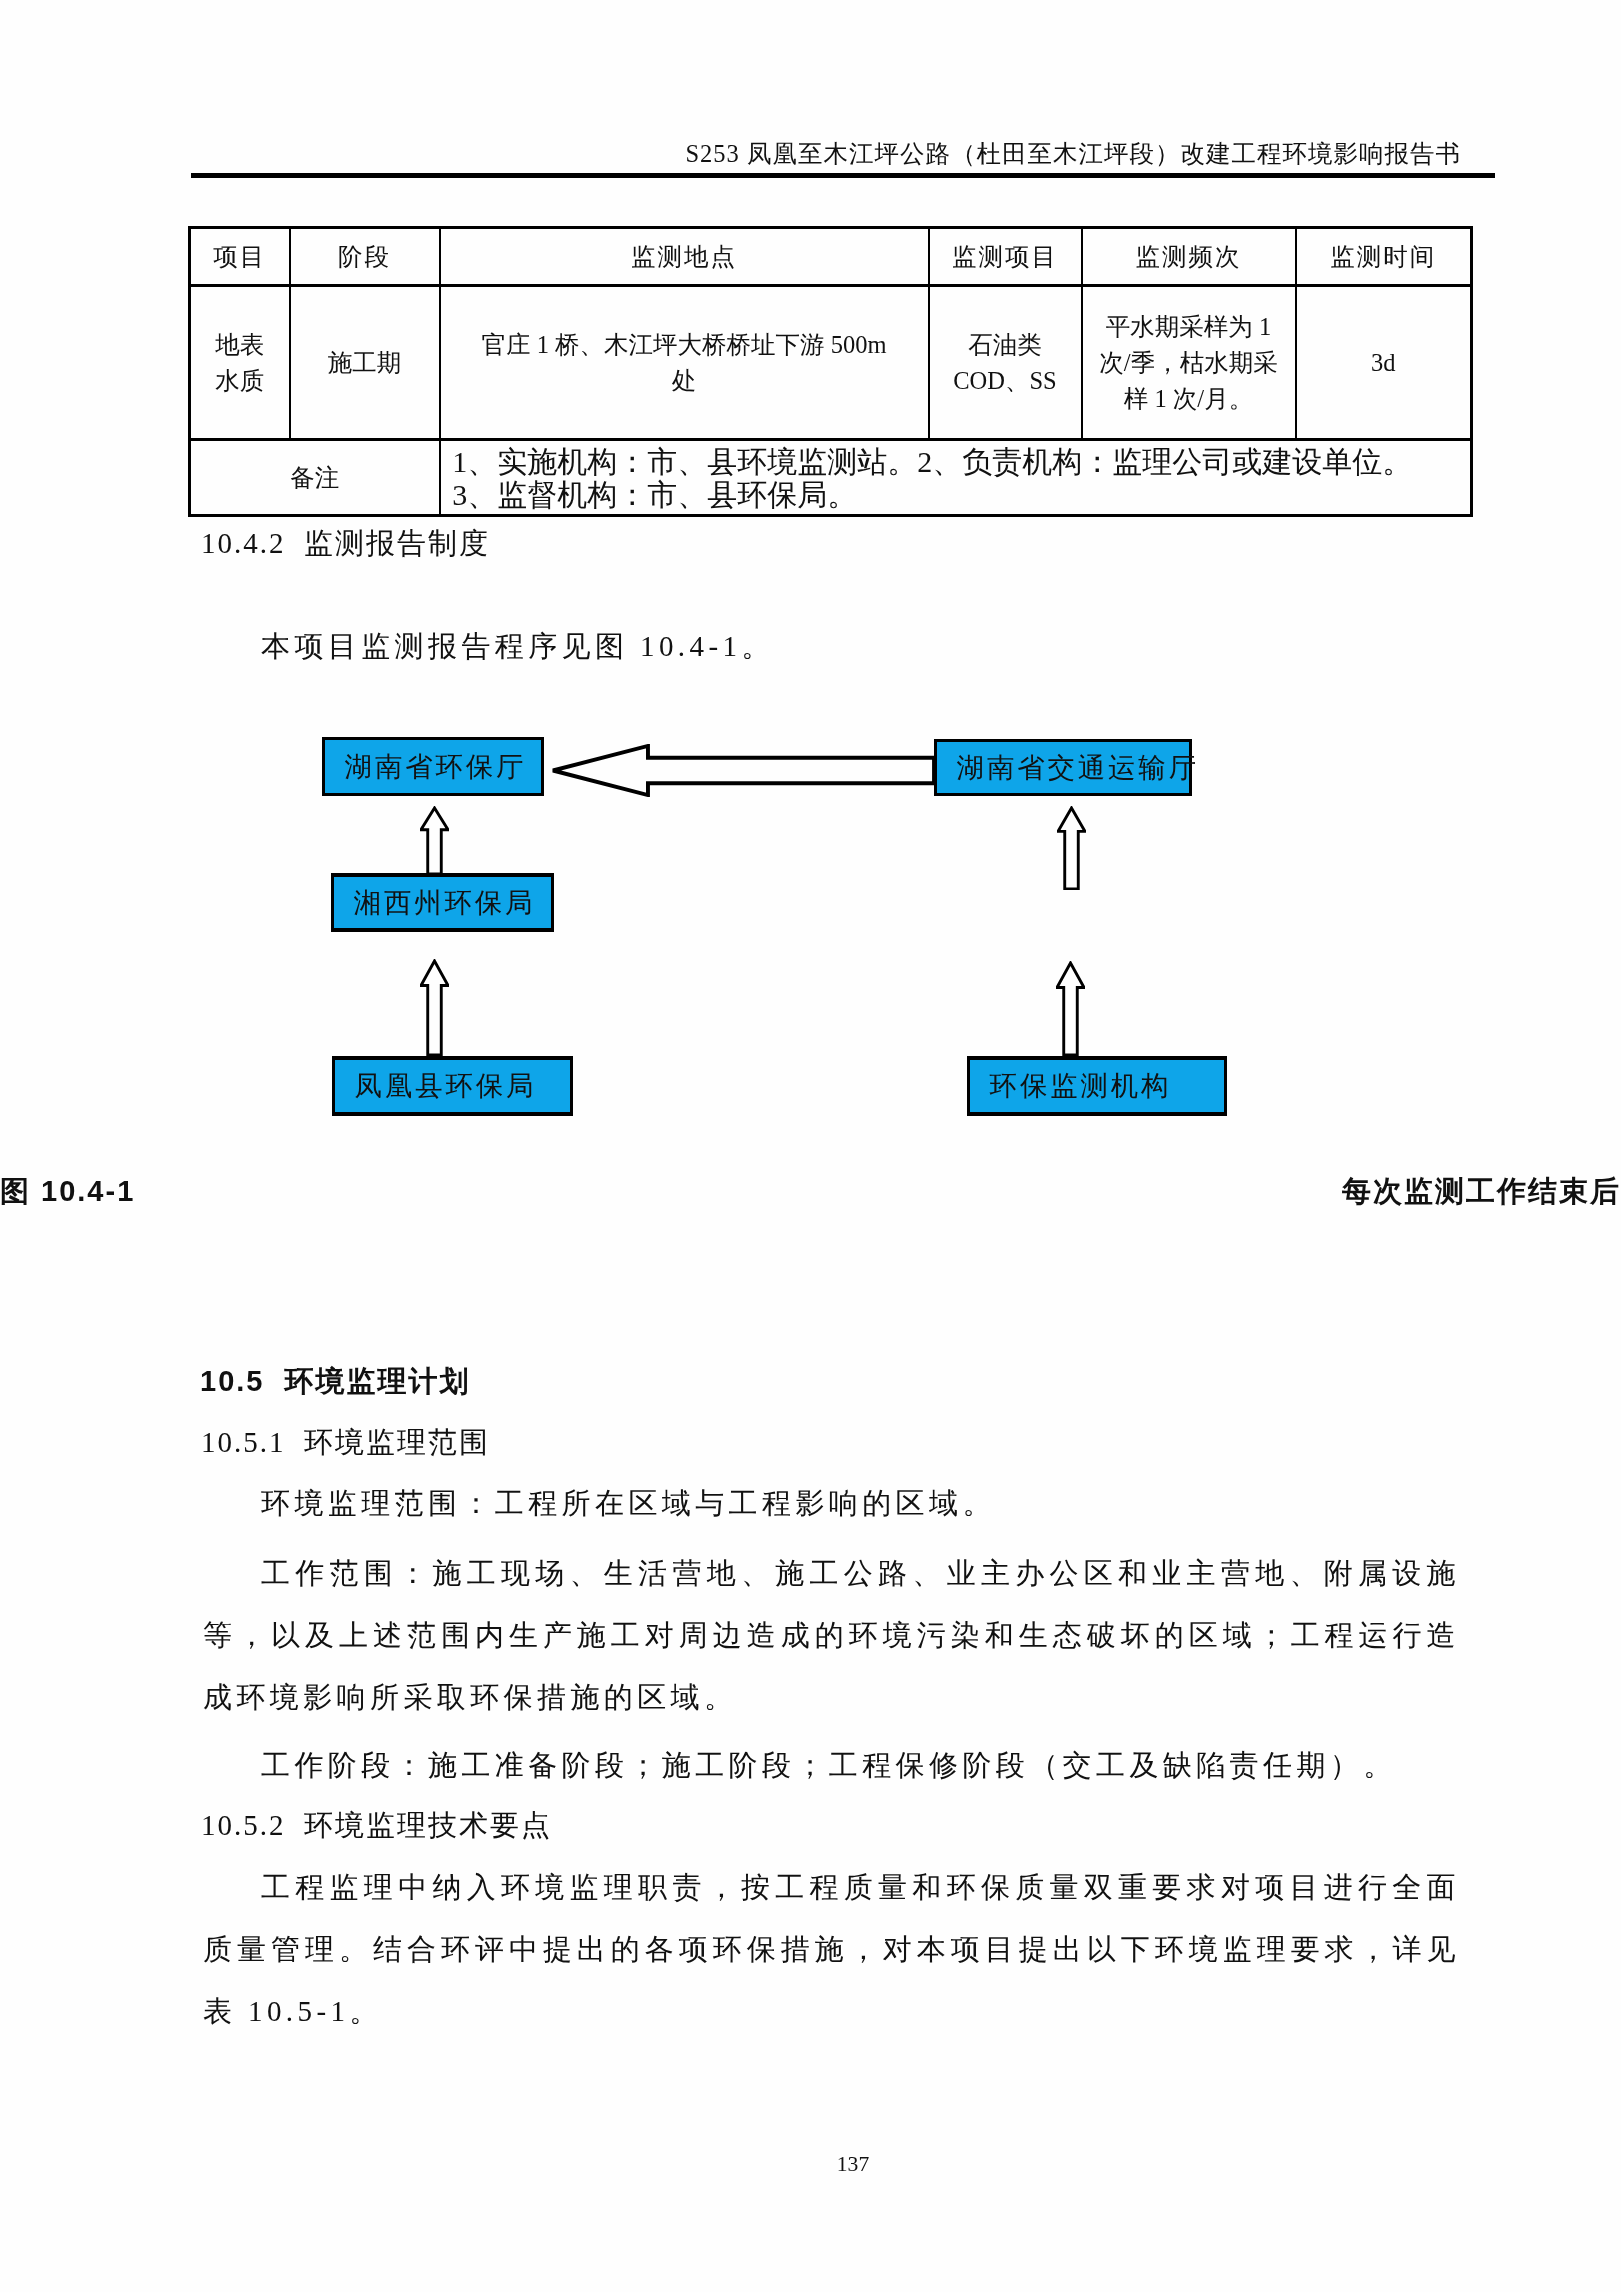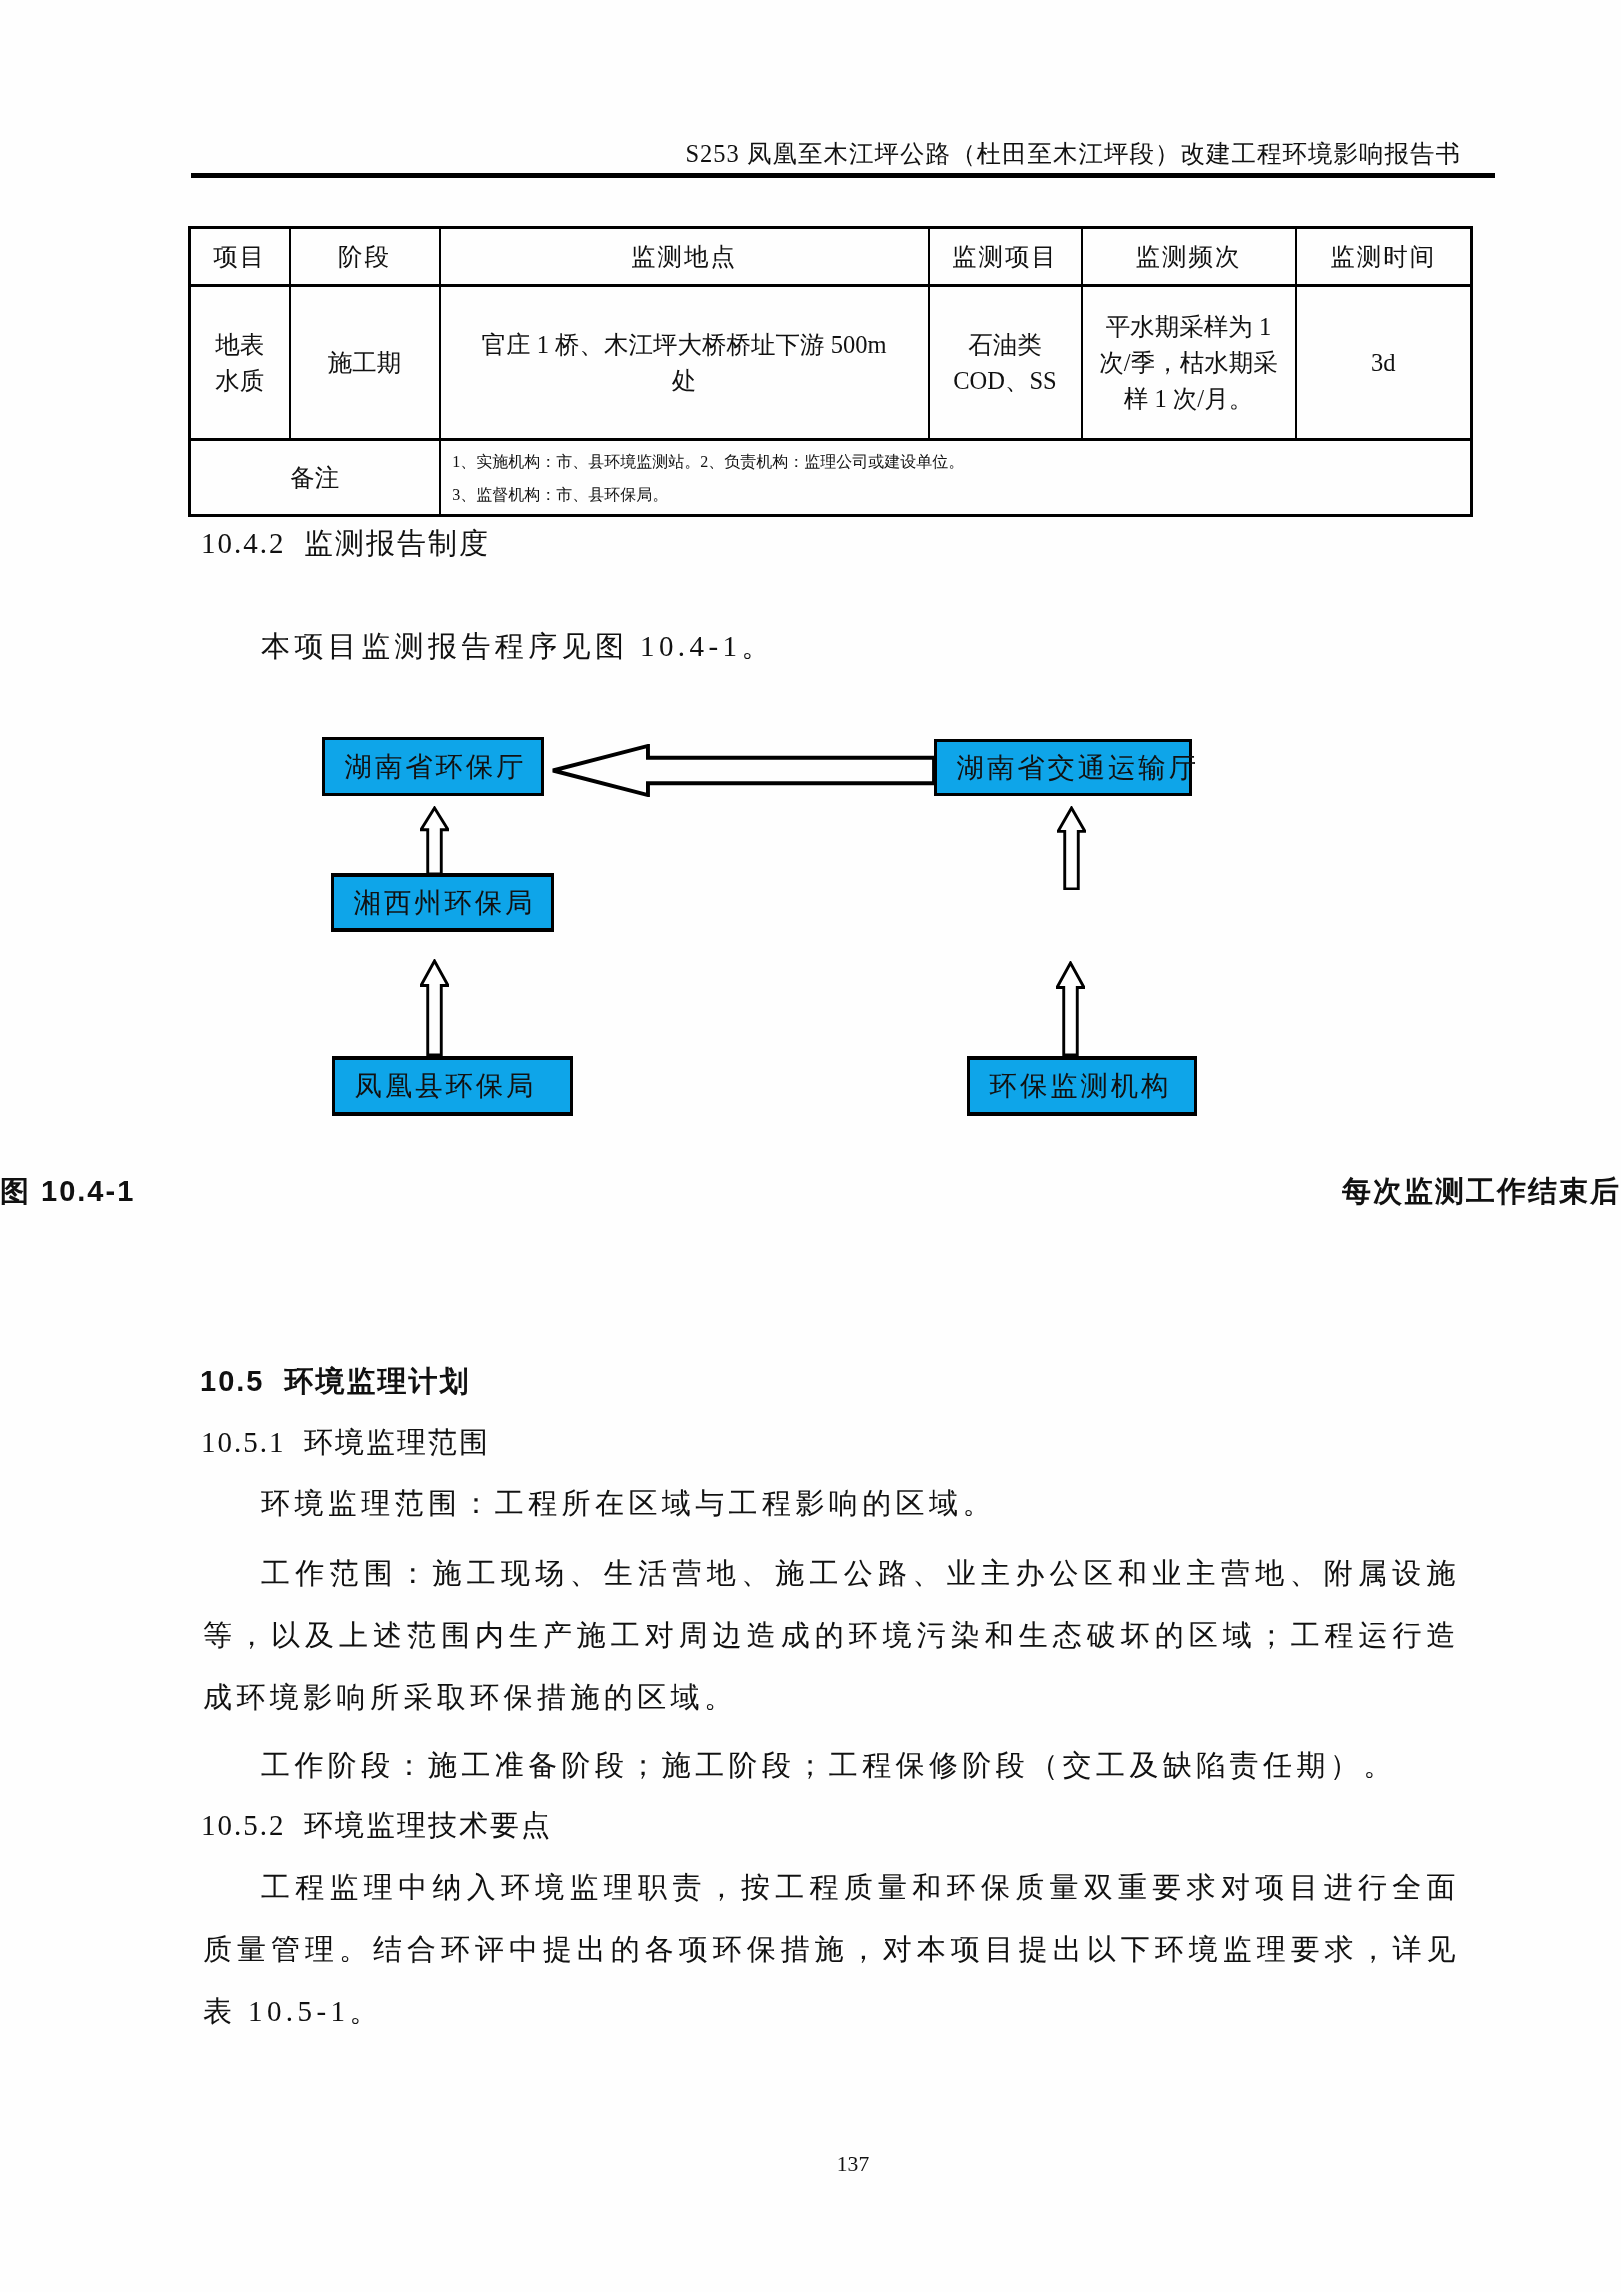--- a/index.html
+++ b/index.html
@@ -32,21 +32,21 @@
     font-weight:normal; text-align:center; vertical-align:middle;
     overflow:hidden;
   }
   .mon-table{border:3.9px solid #000;}
   .mon-table thead th{height:51px; letter-spacing:2px;}
   .mon-table .data-row td{height:147px;}
   .mon-table .remark-row td{height:69px;}
   .mon-table thead th{border-bottom-width:3.4px;}
   .mon-table .data-row td{border-bottom-width:3.4px;}
   .pre{white-space:pre-line;}
-  .cell-left{text-align:left !important; padding-left:11.8px !important; line-height:33px; font-size:16px;}
+  .cell-left{text-align:left !important; padding-left:11.8px !important; line-height:33px; font-size:30px;}
   
   .h-serif{
     position:absolute; left:201px; font-size:29px; letter-spacing:2px; white-space:pre;
   }
   .h-hei{
     position:absolute; left:200px; font-size:29px; font-weight:bold;
     font-family:"Liberation Sans", sans-serif; letter-spacing:2px; white-space:pre;
   }
   .para{
     position:absolute; left:203px; width:1257px;
@@ -142,21 +142,21 @@
   <div class="dbox thicktb" style="left:331px; top:873px; width:223px; height:59px">湘西州环保局</div>
 
   <svg class="arr" style="left:420px; top:959px" width="29" height="97" viewBox="0 0 30 99" preserveAspectRatio="none">
     <polygon points="15,2 1,27 8,27 8,98 22,98 22,27 29,27" fill="#fefefe" stroke="#000" stroke-width="3"></polygon>
   </svg>
   <svg class="arr" style="left:1056px; top:961px" width="29" height="95" viewBox="0 0 30 97" preserveAspectRatio="none">
     <polygon points="15,2 1,27 8,27 8,96 22,96 22,27 29,27" fill="#fefefe" stroke="#000" stroke-width="3"></polygon>
   </svg>
 
   <div class="dbox thicktb" style="left:332px; top:1056px; width:241px; height:60px">凤凰县环保局</div>
-  <div class="dbox thicktb" style="left:967px; top:1056px; width:230px; height:60px">环保监测机构</div>
+  <div class="dbox thicktb" style="left:967px; top:1056px; width:260px; height:60px">环保监测机构</div>
 
   <div class="fig-caption">
     <span>图 10.4-1</span>
     <span>每次监测工作结束后</span>
   </div>
 
 
   <div class="h-hei" style="top:1362px">10.5  环境监理计划</div>
   <div class="h-serif" style="top:1423px">10.5.1  环境监理范围</div>
 

